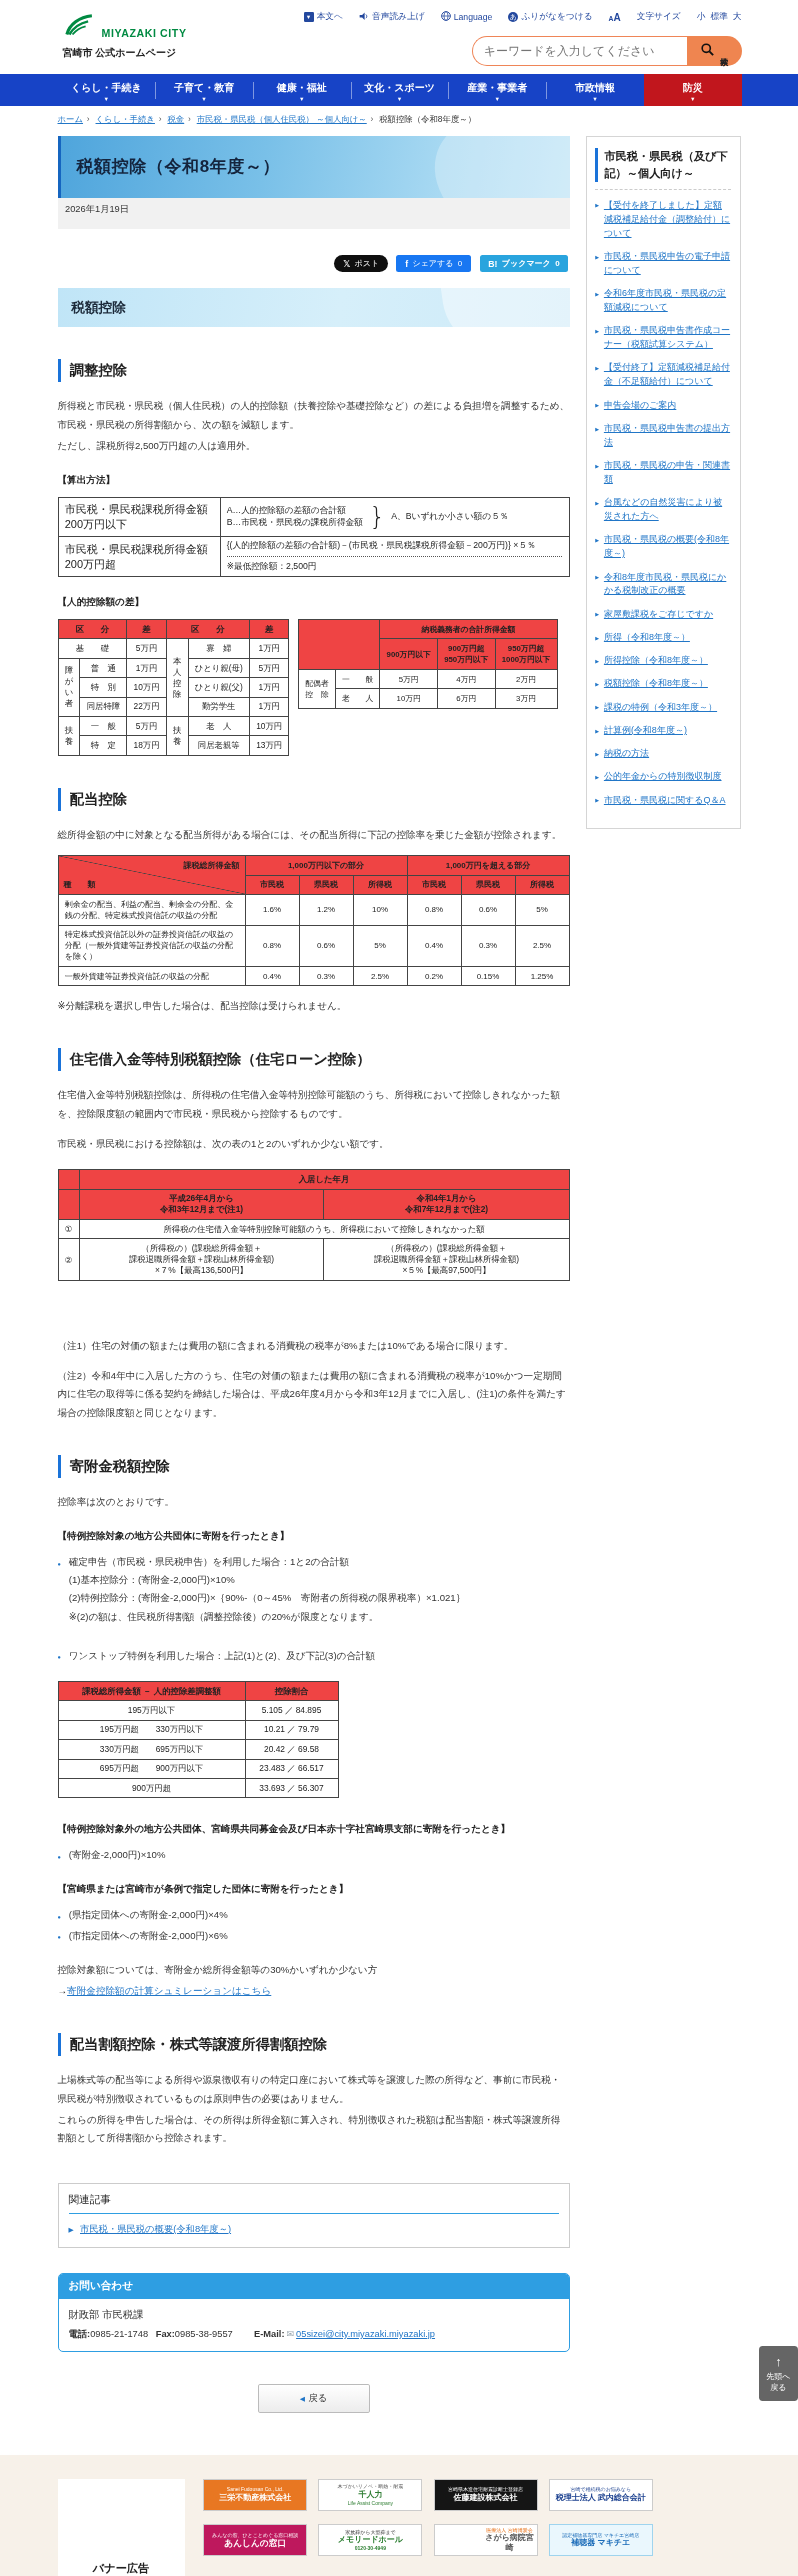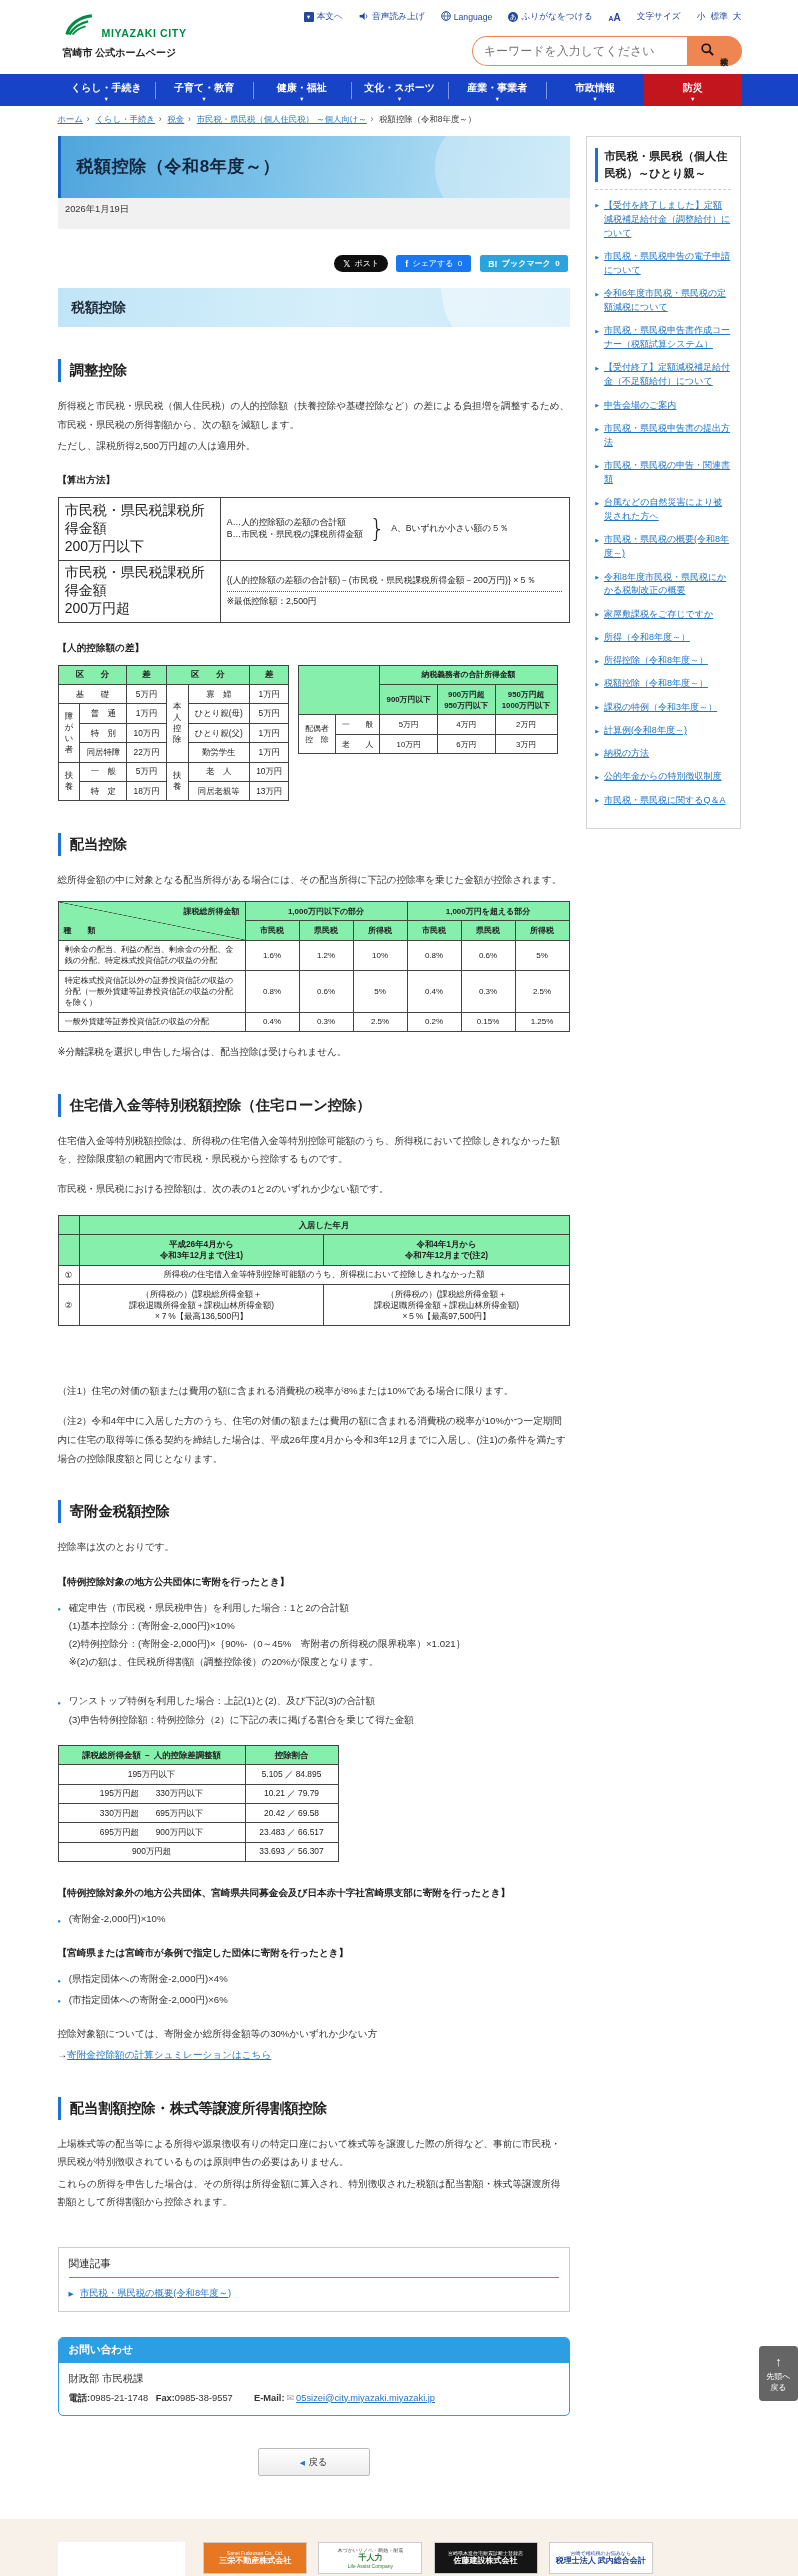--- a/index.html
+++ b/index.html
@@ -87,26 +87,26 @@
   .blabel { font-weight:bold; font-size:9.6px; margin:18.7px 0 10px; color:#222; }
   .note { font-size:9.6px; margin-top:11.2px; }
 
   ul.bullets { list-style:none; margin:8.7px 0 16px; }
   ul.bullets > li { position:relative; padding-left:11.2px; font-size:9.6px; line-height:1.9; margin-bottom:2.5px; }
   ul.bullets > li::before { content:"●"; color:#2176c7; font-size:5.6px; position:absolute; left:0; top:5.6px; }
 
   
   table.t { border-collapse:collapse; font-size:8.7px; color:#222; }
   table.t th, table.t td { border:0.6px solid #444; padding:3.7px 6.2px; vertical-align:middle; }
-  table.t th { font-weight:bold; background:#86efac; }
+  table.t th { font-weight:bold; background:#ef4444; }
   .pre { white-space:pre-line; }
   .tc { text-align:center; }
 
   .calc-table { width:100%; border:1.2px solid #333; }
-  .calc-table td.lbl { width:162px; font-size:14px; }
+  .calc-table td.lbl { width:162px; font-size:11px; }
   .ab-wrap { display:flex; align-items:center; gap:6.2px; }
   .brace { font-size:25px; font-weight:300; color:#222; font-family:"DejaVu Sans",sans-serif; }
   .dotted-split { border-bottom:0.6px dotted #555; padding-bottom:3.7px; margin-bottom:3.7px; }
 
   .jinteki { display:flex; align-items:flex-start; margin:6.2px 0 18.7px; }
   .jt-left th, .jt-left td { text-align:center; padding:5px 6.2px; font-size:8.4px; }
   .jt-right { margin-left:8.7px; }
   .jt-right th, .jt-right td { text-align:center; padding:5px 5px; font-size:7.8px; }
   .diag { background:linear-gradient(to top right, transparent calc(50% - 0.6px), #444, transparent calc(50% + 0.6px)); }
   .vlab { width:18.7px; }
@@ -513,21 +513,20 @@
       <li>
         <span>確定申告（市民税・県民税申告）を利用した場合：1と2の合計額</span>
         <div>(1)基本控除分：(寄附金-2,000円)×10%</div>
         <div>(2)特例控除分：(寄附金-2,000円)×｛90%-（0～45%　寄附者の所得税の限界税率）×1.021｝</div>
         <div>※(2)の額は、住民税所得割額（調整控除後）の20%が限度となります。</div>
       </li>
     </ul>
     <ul class="bullets" style="margin-top:21px;">
       <li>
         <span>ワンストップ特例を利用した場合：上記(1)と(2)、及び下記(3)の合計額</span>
-        <div>(3)申告特例控除額：特例控除分（2）に下記の表に掲げる割合を乗じて得た金額</div>
       </li>
     </ul>
 
     <table class="t kifu-table">
       <tbody>
           <tr>
         <th style="width:187px;">課税総所得金額 － 人的控除差調整額</th>
         <th style="width:93px;">控除割合</th>
       </tr>
       <tr>
@@ -590,21 +589,21 @@
         </div>
       </div>
     </div>
 
     <div class="backrow">
       <a href="#" class="back-btn"><span class="barr">◀</span><span>戻る</span></a>
     </div>
   </main>
 
   <aside class="side">
-    <h3>市民税・県民税（個人住民税）～ひとり親～</h3>
+    <h3>市民税・県民税（及び下記）～個人向け～</h3>
     <ul>
       <li><a href="#">【受付を終了しました】定額減税補足給付金（調整給付）について</a></li>
       <li><a href="#">市民税・県民税申告の電子申請について</a></li>
       <li><a href="#">令和6年度市民税・県民税の定額減税について</a></li>
       <li><a href="#">市民税・県民税申告書作成コーナー（税額試算システム）</a></li>
       <li><a href="#">【受付終了】定額減税補足給付金（不足額給付）について</a></li>
       <li><a href="#">申告会場のご案内</a></li>
       <li><a href="#">市民税・県民税申告書の提出方法</a></li>
       <li><a href="#">市民税・県民税の申告・関連書類</a></li>
       <li><a href="#">台風などの自然災害により被災された方へ</a></li>

